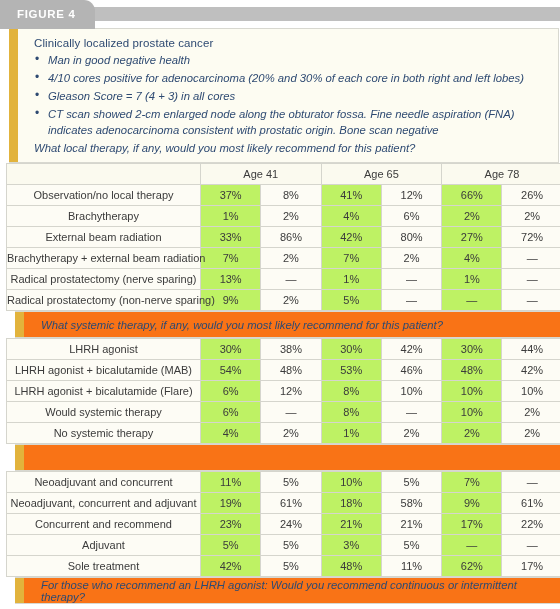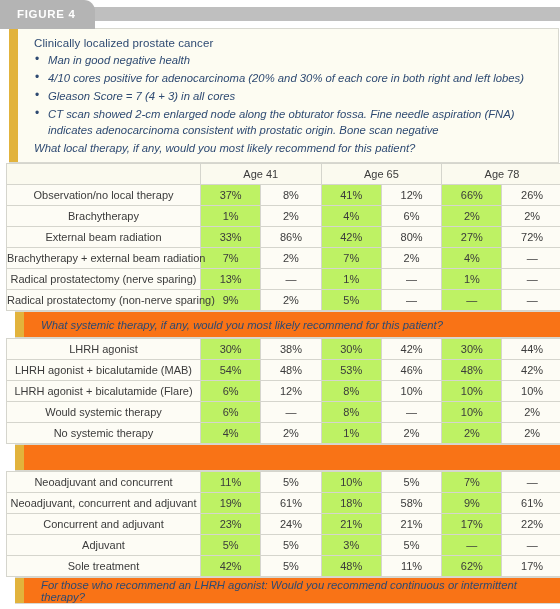--- a/index.html
+++ b/index.html
@@ -359,21 +359,21 @@
           <tr>
             <td class="lbl">Neoadjuvant, concurrent and adjuvant</td>
             <td class="val tint">19%</td>
             <td class="val plain">61%</td>
             <td class="val tint">18%</td>
             <td class="val plain">58%</td>
             <td class="val tint">9%</td>
             <td class="val plain">61%</td>
           </tr>
           <tr>
-            <td class="lbl">Concurrent and adjuvant</td>
+            <td class="lbl">Concurrent and recommend</td>
             <td class="val tint">23%</td>
             <td class="val plain">24%</td>
             <td class="val tint">21%</td>
             <td class="val plain">21%</td>
             <td class="val tint">17%</td>
             <td class="val plain">22%</td>
           </tr>
           <tr>
             <td class="lbl">Adjuvant</td>
             <td class="val tint">5%</td>

